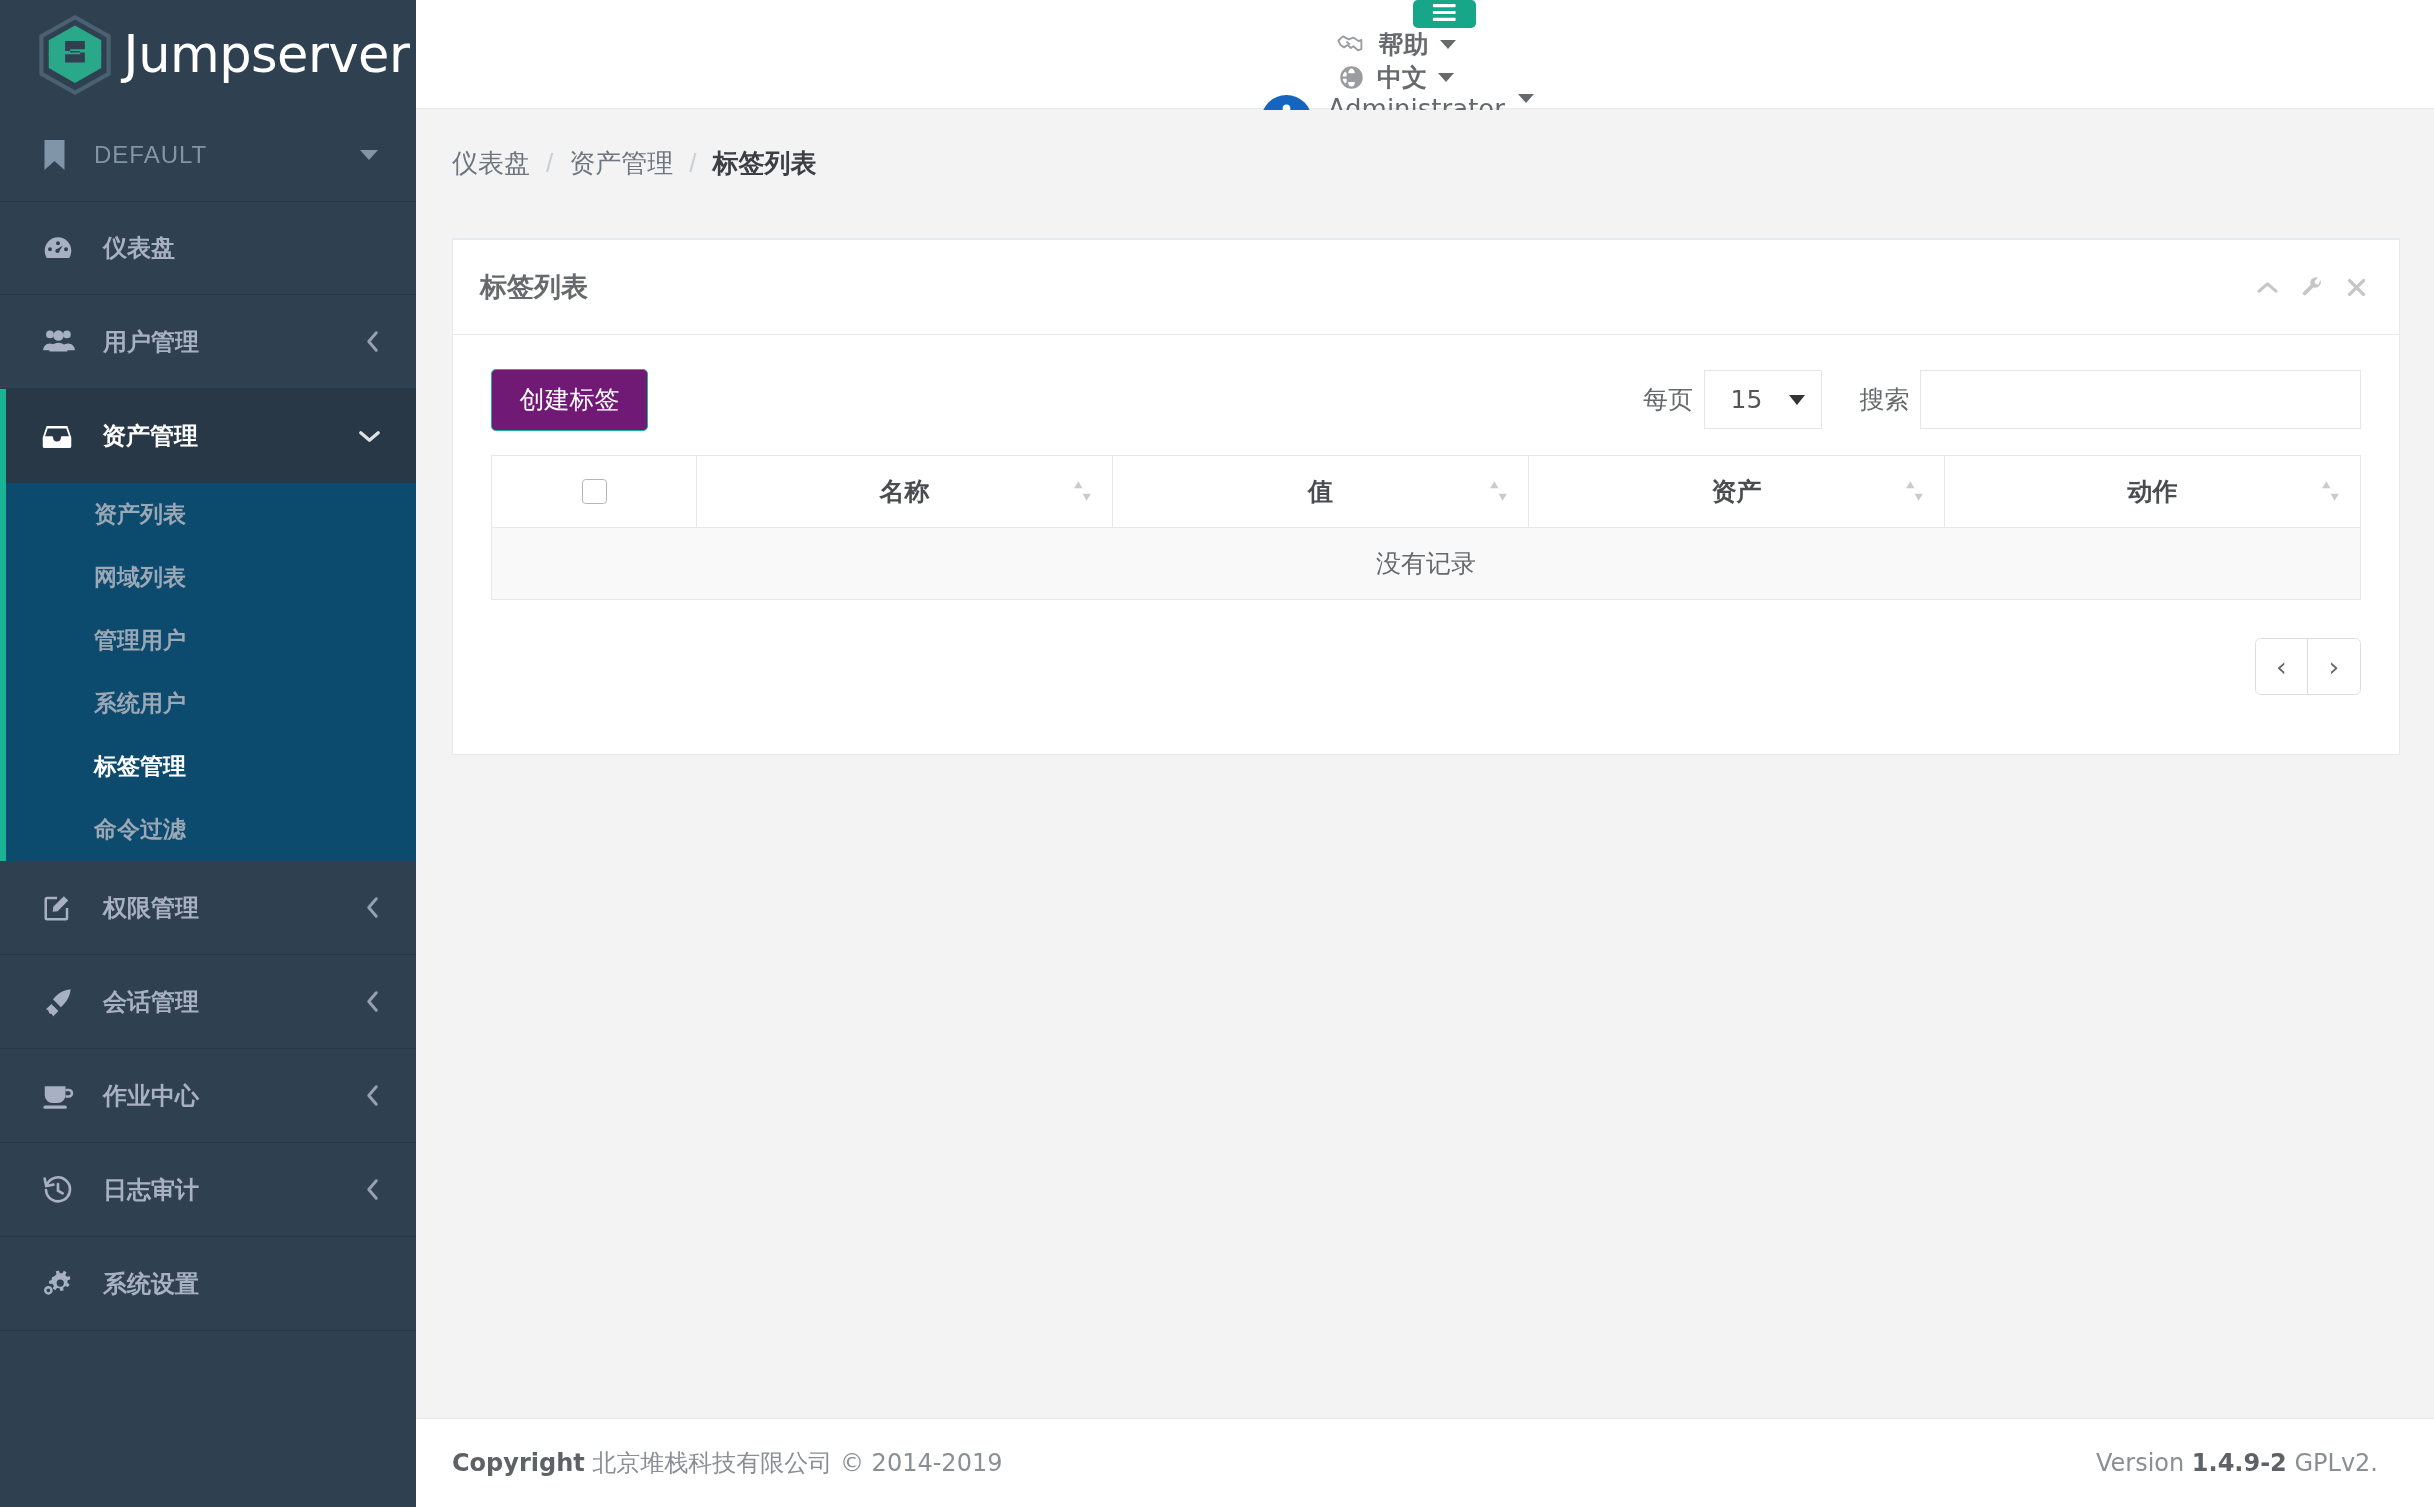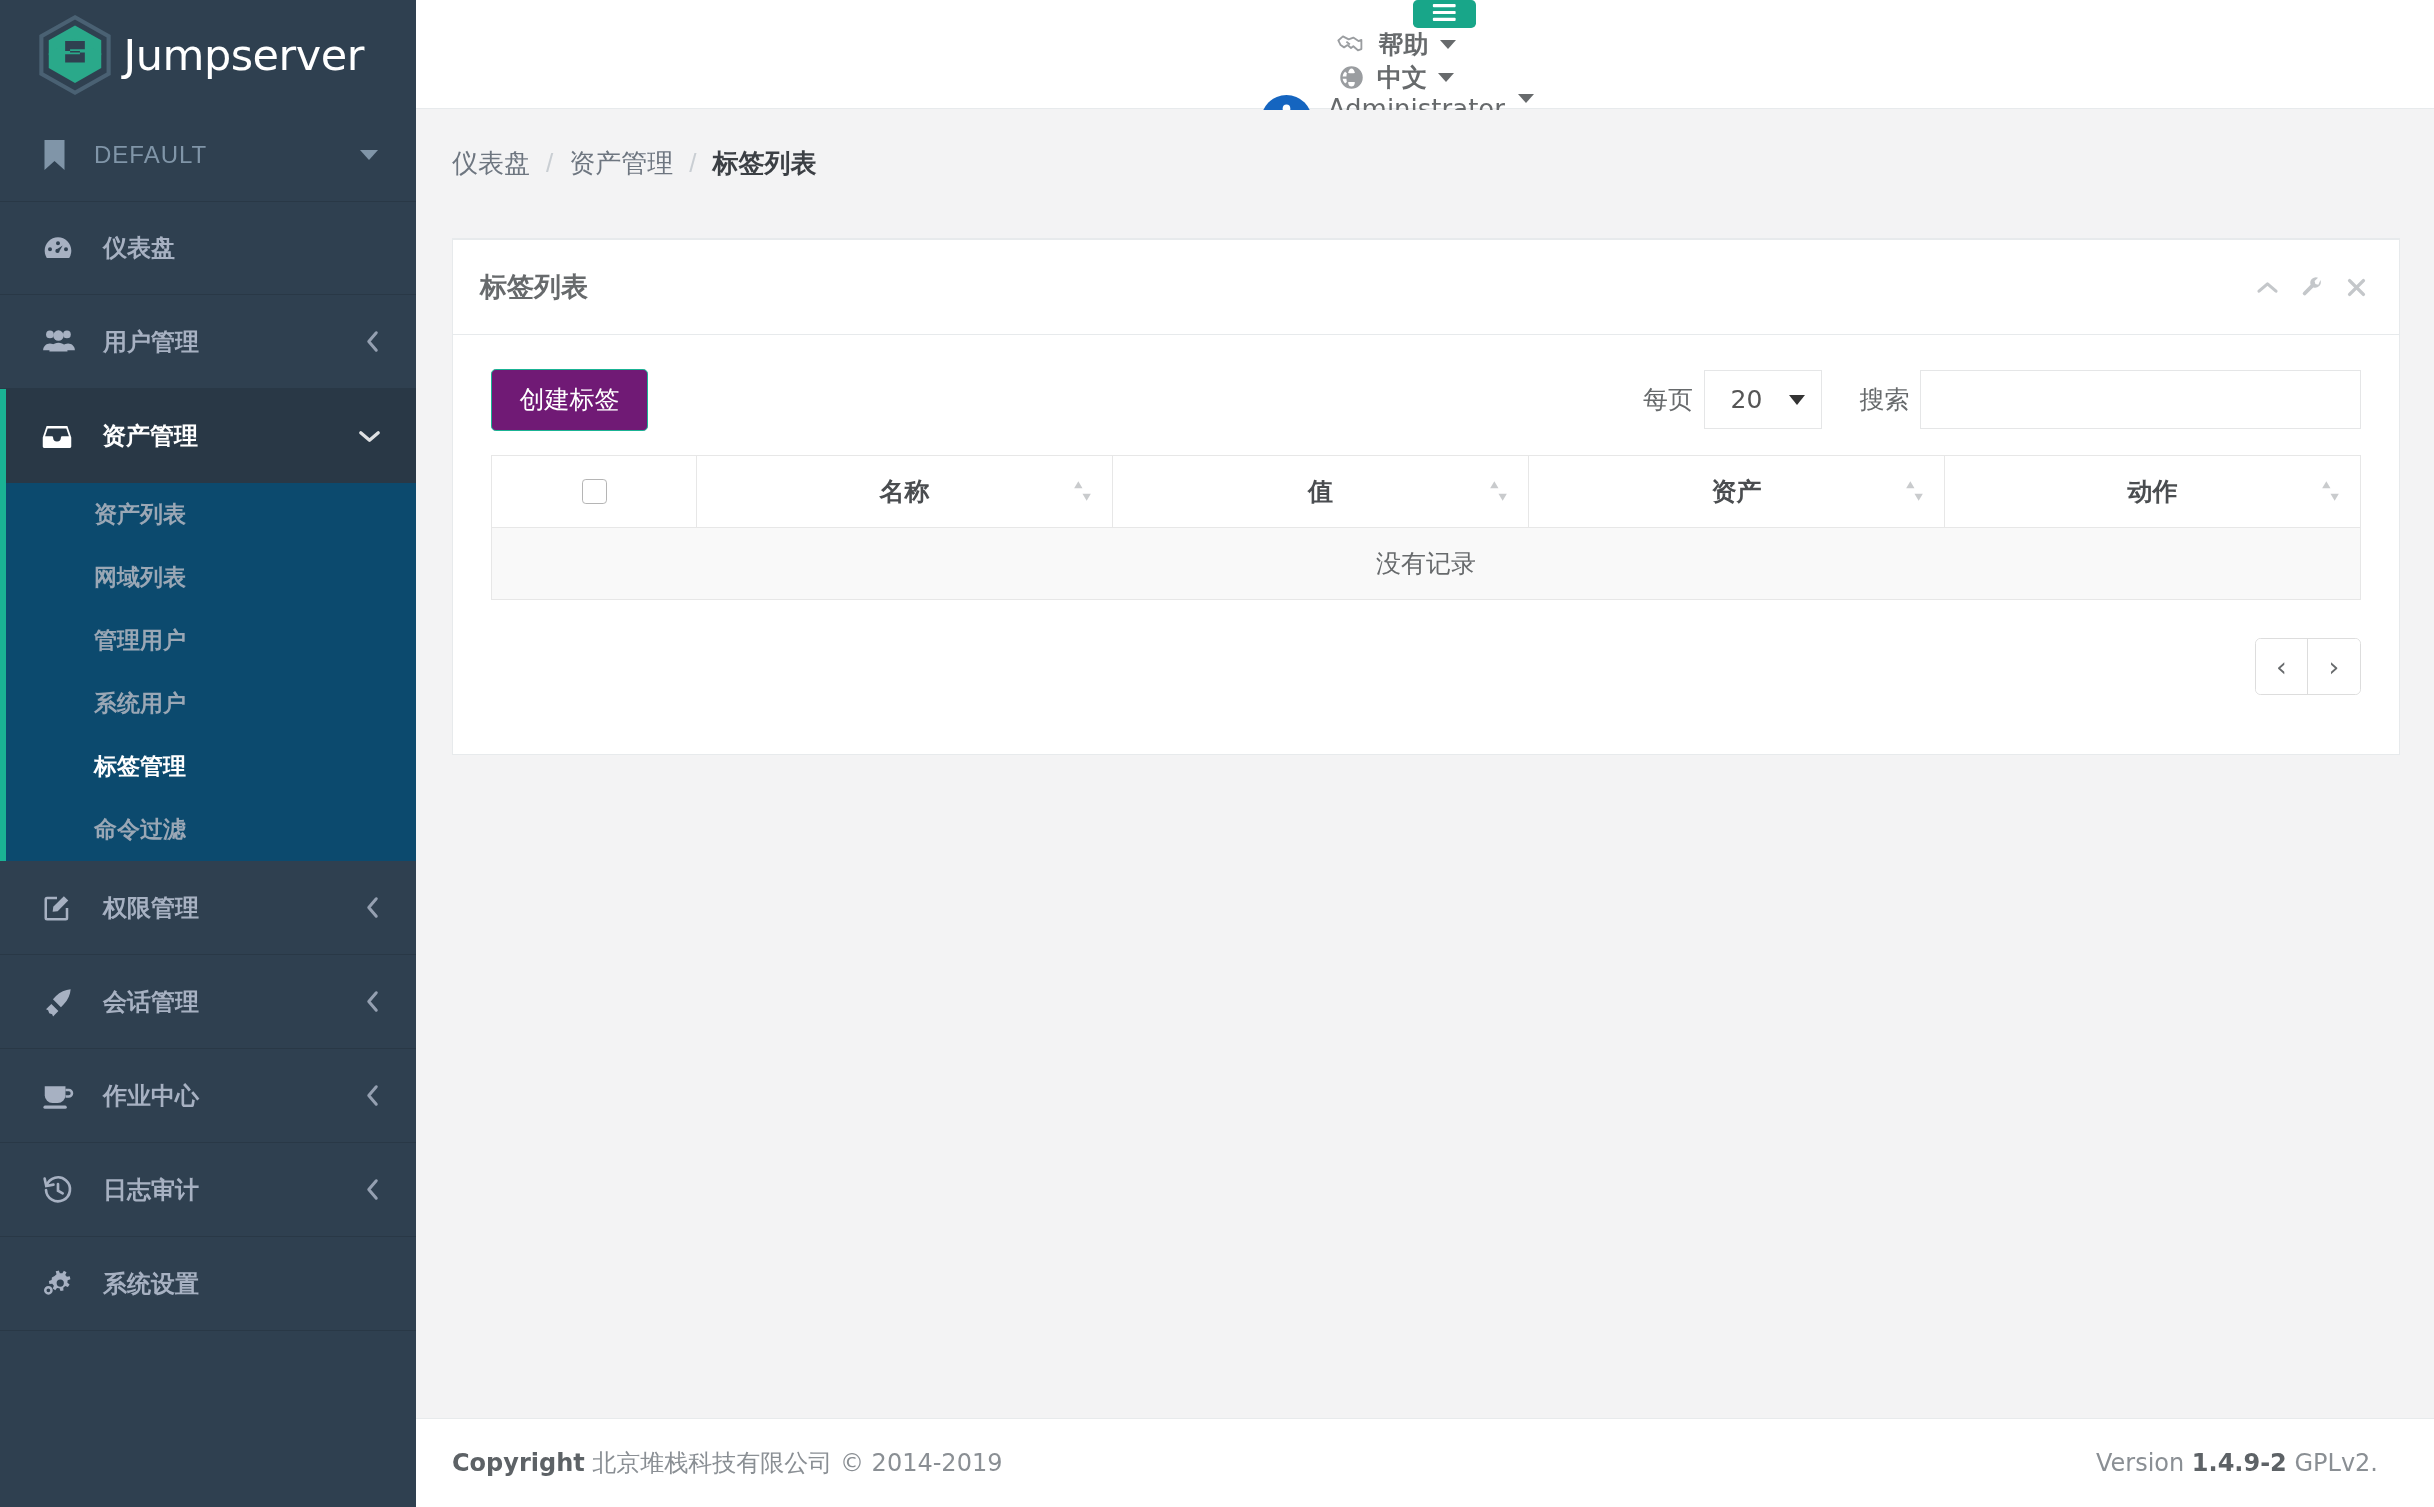--- a/index.html
+++ b/index.html
@@ -21,21 +21,21 @@
   }
   #brand {
     height: 109px;
     display: flex; align-items: center;
     padding-left: 34px;
     background: #2f4050;
   }
   #brand .logo-mark { width: 82px; height: 82px; flex: none; }
   #brand .logo-text {
     color: #ffffff;
-    font-size: 43px;
+    font-size: 51px;
     font-weight: 400;
     letter-spacing: -0.5px;
     margin-left: 7.6px;
     font-family: "DejaVu Sans", sans-serif;
   }
 
   #org-switch {
     height: 92px;
     display: flex; align-items: center;
     padding: 0 38px 0 42px;
@@ -551,21 +551,21 @@
     </span>
   </div>
 
   <div id="panel-body">
 
     <div id="toolrow">
       <button id="create-btn">创建标签</button>
       <span class="spacer"></span>
       <span class="ctl-label">每页</span>
       <div id="perpage-select">
-        <span>20</span>
+        <span>15</span>
         <span class="sel-caret"></span>
       </div>
       <span class="ctl-label">搜索</span>
       <input id="search-input" type="text" placeholder="" style="">
     </div>
 
     <table id="data-table">
       <thead>
         <tr>
           <th class="col-check">

